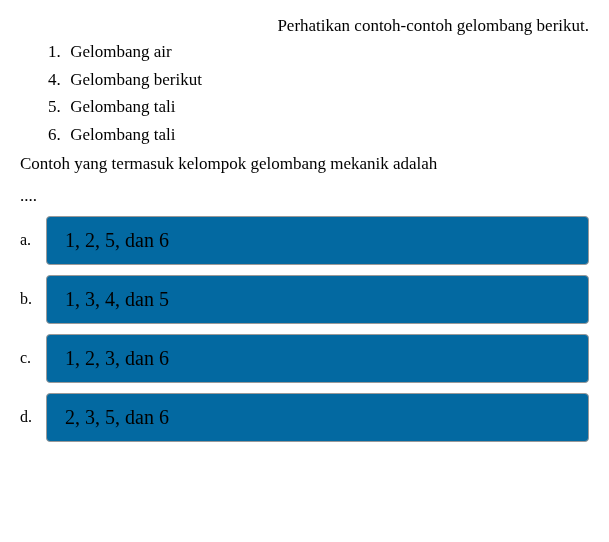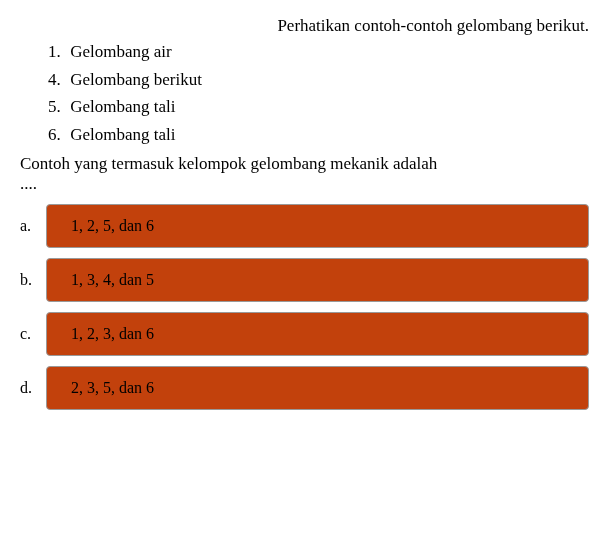--- a/index.html
+++ b/index.html
@@ -9,32 +9,32 @@
       font-family: Georgia, 'Times New Roman', serif;
       font-size: 17px;
       color: #000;
       background: #fff;
       width: 609px;
     }
     .intro { margin-bottom: 4px; text-align: right; }
     .list { margin: 0 0 6px 0; padding-left: 28px; }
     .list-item { margin: 3px 0; line-height: 1.45; }
     .list-item .num { display: inline-block; min-width: 18px; }
-    .question { margin: 4px 0 0 0; }
+    .question { margin: 4px 0 12px 0; }
     .dots { margin: 0 0 10px 0; }
     .options { display: flex; flex-direction: column; gap: 10px; margin-top: 6px; }
     .option-row { display: flex; align-items: center; }
     .option-letter { width: 26px; font-size: 16px; }
     .option-box {
       flex: 1;
       border: 1px solid #999;
       border-radius: 4px;
-      padding: 12px 24px;
-      font-size: 16px;
-      background: #c2410c;
+      padding: 12px 18px;
+      font-size: 20px;
+      background: #0369a1;
     }
   </style>
 </head>
 <body>
 
 <div class="intro">Perhatikan contoh-contoh gelombang berikut.</div>
 
 <div class="list">
   <div class="list-item">
     <span class="num">1.</span>

